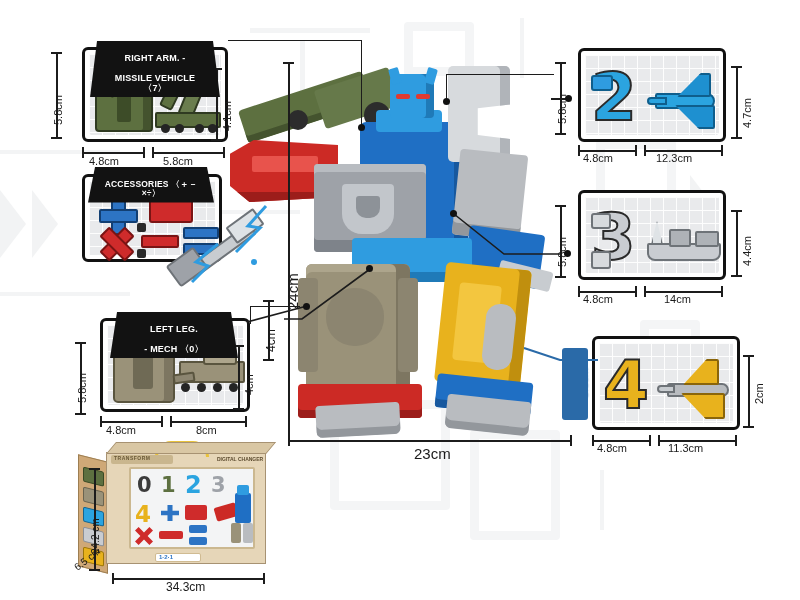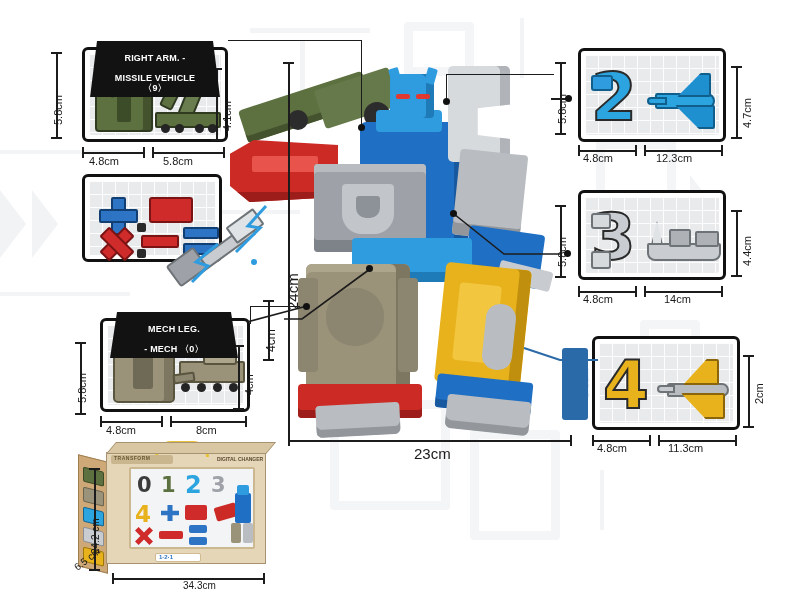--- a/index.html
+++ b/index.html
@@ -173,21 +173,21 @@
       <div class="blk" style="left:34px;top:6px;width:16px;height:44px;background:#6a7d4e;border:2px solid #2f3a21;transform:rotate(22deg);border-radius:3px;"></div>
       <div class="blk" style="left:4px;top:44px;width:66px;height:16px;background:#5d7040;border:2px solid #2f3a21;border-radius:2px;"></div>
       <div class="blk" style="left:10px;top:56px;width:9px;height:9px;background:#242424;border-radius:50%;"></div>
       <div class="blk" style="left:24px;top:56px;width:9px;height:9px;background:#242424;border-radius:50%;"></div>
       <div class="blk" style="left:44px;top:56px;width:9px;height:9px;background:#242424;border-radius:50%;"></div>
       <div class="blk" style="left:57px;top:56px;width:9px;height:9px;background:#242424;border-radius:50%;"></div>
     </div>
   </div>
   <div class="hdr two" style="left:90px;top:41px;width:130px;font-size:9px;">
     <span>RIGHT ARM. -</span><br>
-    <span>MISSILE VEHICLE  〈9〉</span>
+    <span>MISSILE VEHICLE  〈7〉</span>
   </div>
 
   <div class="dimline dimv" style="left:56px;top:52px;height:86px;"></div>
   <div class="tick tickh" style="left:51px;top:52px;"></div>
   <div class="tick tickh" style="left:51px;top:137px;"></div>
   <div class="dimtxt rot" style="left:52px;top:125px;font-size:11px;">5.8cm</div>
 
   <div class="dimline dimh" style="left:82px;top:152px;width:62px;"></div>
   <div class="tick tickv" style="left:82px;top:147px;"></div>
   <div class="tick tickv" style="left:143px;top:147px;"></div>
@@ -223,20 +223,23 @@
       <div class="blk" style="left:13px;top:-1px;width:14px;height:36px;background:#cf2b2b;border:2px solid #7a1414;transform:rotate(-45deg);border-radius:2px;"></div>
     </div>
 
     <div class="blk" style="left:56px;top:58px;width:38px;height:13px;background:#cf2b2b;border:2px solid #7a1414;border-radius:2px;"></div>
 
     <div class="blk" style="left:52px;top:46px;width:9px;height:9px;background:#2a2a2a;"></div>
     <div class="blk" style="left:52px;top:72px;width:9px;height:9px;background:#2a2a2a;"></div>
 
     <div class="blk" style="left:98px;top:50px;width:36px;height:12px;background:#2d74c4;border:2px solid #123f73;border-radius:2px;"></div>
     <div class="blk" style="left:98px;top:66px;width:36px;height:12px;background:#2d74c4;border:2px solid #123f73;border-radius:2px;"></div>
+  </div>
+  <div class="hdr" style="left:88px;top:167px;width:126px;font-size:8.5px;">
+    <span>ACCESSORIES 〈＋－×÷〉</span>
   </div>
 
   <div class="art" style="left:170px;top:200px;width:110px;height:90px;">
     <div class="blk" style="left:12px;top:44px;width:78px;height:14px;background:#c8ccd0;border:2px solid #6e7378;transform:rotate(-36deg);border-radius:2px;"></div>
     <div class="blk" style="left:0px;top:54px;width:34px;height:26px;background:#9ea2a8;border:2px solid #6e7378;transform:rotate(-36deg);border-radius:3px;"></div>
     <div class="blk" style="left:58px;top:16px;width:34px;height:20px;background:#dfe3e6;border:2px solid #6e7378;transform:rotate(-36deg);border-radius:2px;"></div>
     <svg width="110" height="90" style="position:absolute;left:0;top:0;">
       <polyline points="96,6 78,26 90,28 66,52" fill="none" stroke="#2f9ce0" stroke-width="3"></polyline>
       <polyline points="22,82 38,66 26,62 48,44" fill="none" stroke="#2f9ce0" stroke-width="3"></polyline>
       <circle cx="84" cy="62" r="3" fill="#2f9ce0"></circle>
@@ -255,21 +258,21 @@
       <div class="blk" style="left:6px;top:14px;width:66px;height:22px;background:#9a9279;border:2px solid #5a553f;border-radius:2px;"></div>
       <div class="blk" style="left:30px;top:2px;width:34px;height:16px;background:#ada58c;border:2px solid #5a553f;border-radius:3px;"></div>
       <div class="blk" style="left:0px;top:26px;width:22px;height:10px;background:#8c8570;border:2px solid #5a553f;transform:rotate(-8deg);"></div>
       <div class="blk" style="left:8px;top:36px;width:9px;height:9px;background:#242424;border-radius:50%;"></div>
       <div class="blk" style="left:24px;top:36px;width:9px;height:9px;background:#242424;border-radius:50%;"></div>
       <div class="blk" style="left:40px;top:36px;width:9px;height:9px;background:#242424;border-radius:50%;"></div>
       <div class="blk" style="left:56px;top:36px;width:9px;height:9px;background:#242424;border-radius:50%;"></div>
     </div>
   </div>
   <div class="hdr two" style="left:110px;top:312px;width:128px;font-size:9px;">
-    <span>MECH LEG.</span><br>
+    <span>LEFT LEG.</span><br>
     <span>- MECH  〈0〉</span>
   </div>
   <div class="dimline dimv" style="left:80px;top:342px;height:72px;"></div>
   <div class="tick tickh" style="left:75px;top:342px;"></div>
   <div class="tick tickh" style="left:75px;top:413px;"></div>
   <div class="dimtxt rot" style="left:76px;top:403px;font-size:11px;">5.8cm</div>
 
   <div class="dimline dimh" style="left:100px;top:421px;width:62px;"></div>
   <div class="tick tickv" style="left:100px;top:416px;"></div>
   <div class="tick tickv" style="left:161px;top:416px;"></div>
@@ -473,18 +476,18 @@
     <div class="pkg-face" style="left:28px;top:0px;width:160px;height:12px;background:#d9c7a4;transform:skewX(-40deg);transform-origin:bottom left;border:1px solid #a79272;"></div>
 
     <div class="dimline dimv" style="left:16px;top:26px;height:102px;"></div>
     <div class="tick tickh" style="left:11px;top:26px;"></div>
     <div class="tick tickh" style="left:11px;top:127px;"></div>
     <div class="dimtxt rot" style="left:12px;top:112px;font-size:10px;">24.2 cm</div>
 
     <div class="dimline dimh" style="left:34px;top:136px;width:152px;"></div>
     <div class="tick tickv" style="left:34px;top:131px;"></div>
     <div class="tick tickv" style="left:185px;top:131px;"></div>
-    <div class="dimtxt" style="left:88px;top:138px;font-size:10px;margin-left:17px;">34.3cm</div>
+    <div class="dimtxt" style="left:88px;top:138px;font-size:12px;">34.3cm</div>
 
     <div class="dimtxt" style="left:-6px;top:122px;font-size:10px;transform:rotate(-38deg);transform-origin:0 0;">6.5  cm</div>
   </div>
 
 </div>
 
 </body></html>

